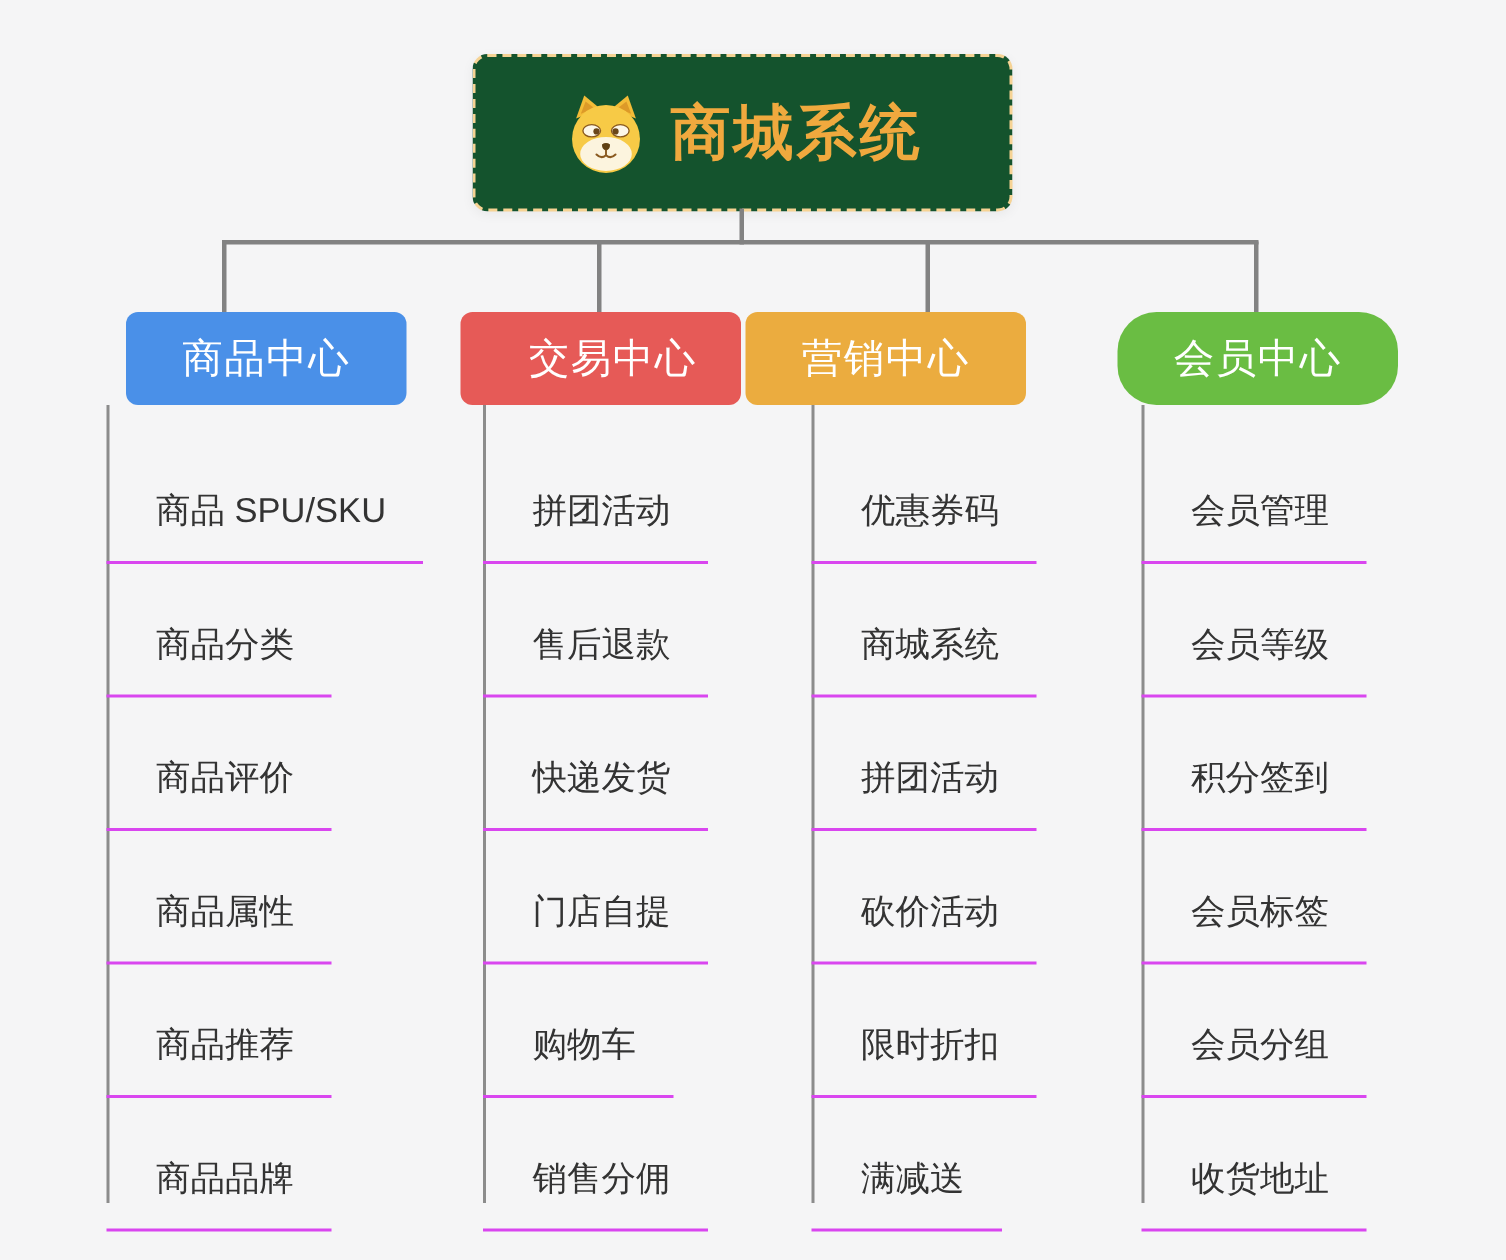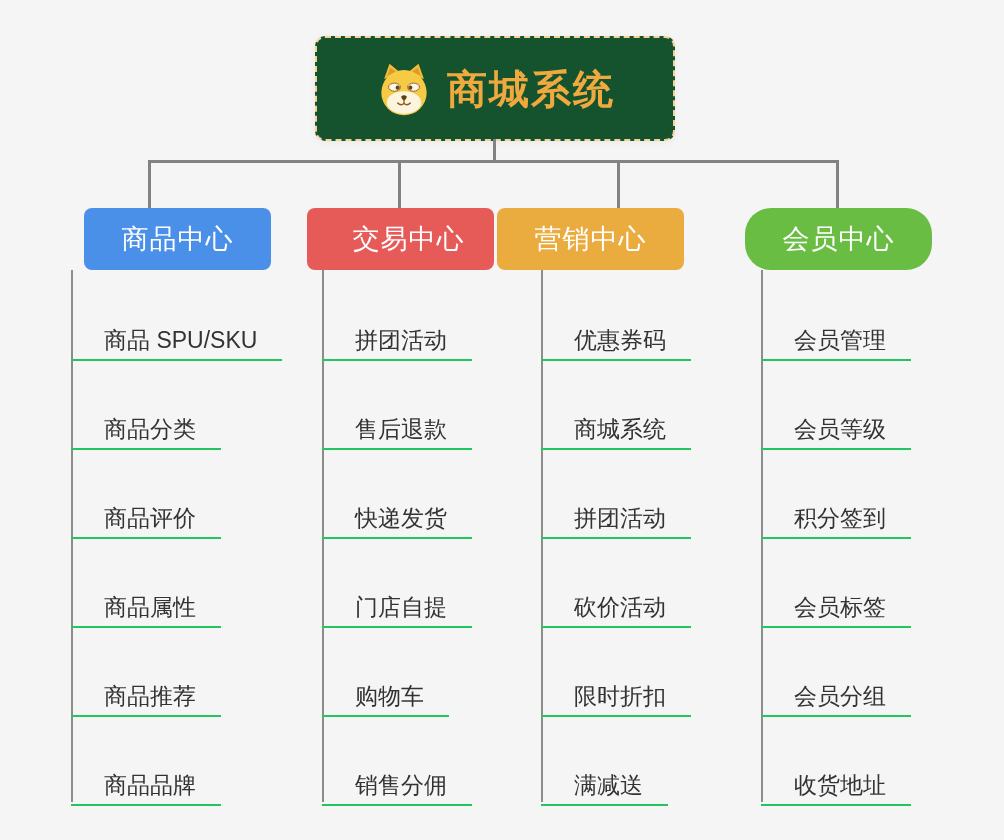--- a/index.html
+++ b/index.html
@@ -44,22 +44,22 @@
   
   .col-line{position:absolute;top:270px;width:2px;height:532px;background:#8c8c8c;}
   .cl-0{left:71px;} .cl-1{left:322px;} .cl-2{left:541px;} .cl-3{left:761px;}
 
   .col{position:absolute;top:0;width:0;height:0;}
   .co-0{left:71px;} .co-1{left:322px;} .co-2{left:541px;} .co-3{left:761px;}
 
   .leaf{
     position:absolute;left:0;height:38px;
     display:flex;align-items:flex-end;white-space:nowrap;
-    padding:0 25px 6px 33px;
-    border-bottom:2px solid #22c55e;
+    padding:0 25px 21px 33px;
+    border-bottom:2px solid #d946ef;
     font-size:23px;color:#333333;line-height:1.15;
     cursor:pointer;
   }
   .row-0{top:315px;} .row-1{top:404px;} .row-2{top:493px;}
   .row-3{top:582px;} .row-4{top:671px;} .row-5{top:760px;}
 </style>
 </head>
 <body>
 
 <div class="stage">

